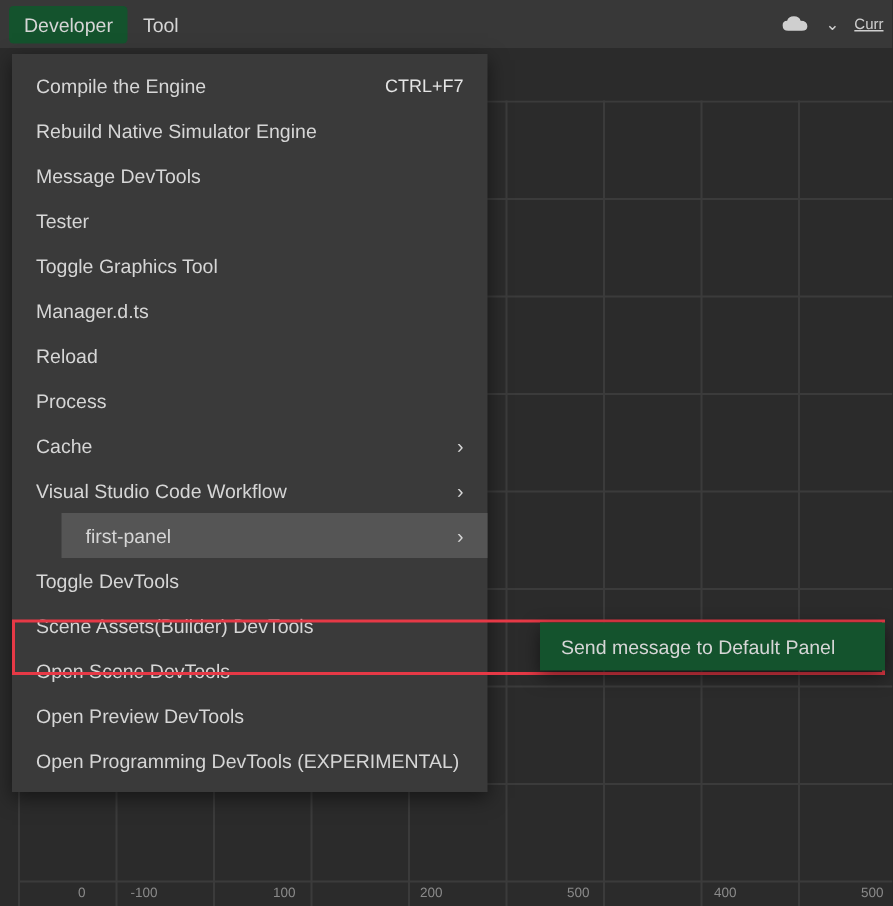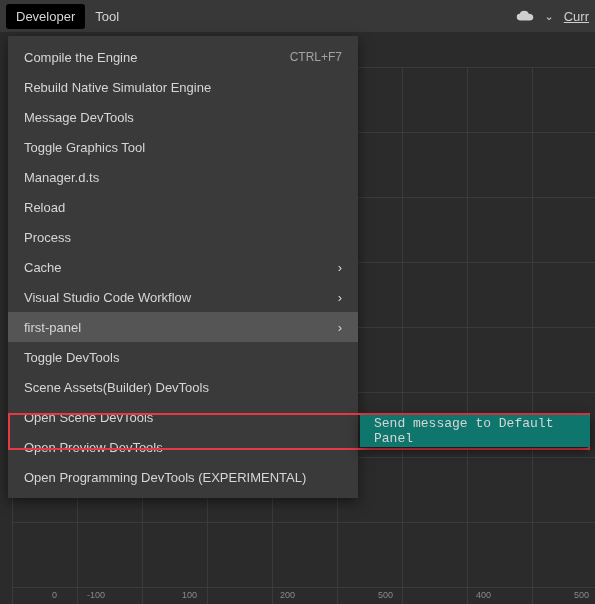--- a/index.html
+++ b/index.html
@@ -19,31 +19,31 @@
       align-items: center;
       padding: 3px 6px;
       gap: 0;
     }
     .menubar-item {
       padding: 5px 10px;
       border-radius: 3px;
       color: #d6d6d6;
       cursor: default;
     }
-    .menubar-item.active { background: #000000; }
+    .menubar-item.active { background: #14532d; }
     .menubar-right {
       margin-left: auto;
       display: flex;
       align-items: center;
       gap: 10px;
       color: #cfcfcf;
     }
     .cloud-icon { width: 20px; height: 12px; }
     .chevron-down { font-size: 11px; color: #cfcfcf; }
-    .right-label { font-size: 13px; text-decoration: underline; }
+    .right-label { font-size: 10px; text-decoration: underline; }
 
     .canvas-bg {
       position: absolute; top: 32px; left: 0; right: 0; bottom: 0;
       background: #2b2b2b;
     }
     .grid-area {
       position: absolute; top: 35px; left: 12px; right: 0; bottom: 0;
       background-image:
         linear-gradient(to right, #3b3b3b 1px, transparent 1px),
         linear-gradient(to bottom, #3b3b3b 1px, transparent 1px);
@@ -51,57 +51,56 @@
     }
     .ruler-h {
       position: absolute; left: 12px; right: 0; bottom: 4px; height: 12px;
       font-size: 9px; color: #8a8a8a;
     }
     .ruler-h span { position: absolute; bottom: 0; }
 
     .dropdown {
       position: absolute;
       top: 36px; left: 8px;
-      width: 350px;
+      width: 317px;
       background: #3a3a3a;
       box-shadow: 0 4px 12px rgba(0,0,0,0.5);
       padding: 6px 0;
     }
     .dropdown-item {
       display: flex;
       align-items: center;
       height: 30px;
       padding: 0 16px;
       color: #d6d6d6;
       cursor: default;
       position: relative;
     }
     .dropdown-item .label { flex: 1; white-space: nowrap; overflow: hidden; text-overflow: ellipsis; }
-    .dropdown-item .shortcut { color: #a3a3a3; font-size: 12px; }
+    .dropdown-item .shortcut { color: #e5e5e5; font-size: 12px; }
     .dropdown-item .submenu-arrow { color: #d6d6d6; font-size: 13px; margin-left: 8px; }
-    .dropdown-item.hover { background: #555555; }
+    .dropdown-item.hover { background: #555555; margin-left: 33px; }
 
     .highlight-box {
       position: absolute;
       top: 413px; left: 8px;
       width: 582px; height: 37px;
       border: 2px solid #e63946;
       pointer-events: none;
     }
 
     .submenu {
       position: absolute;
       top: 415px; left: 360px;
       width: 230px; height: 32px;
-      background: #0f766e;
+      background: #14532d;
       display: flex; align-items: center;
       padding: 0 14px;
       color: #d6d6d6;
       box-shadow: 0 4px 12px rgba(0,0,0,0.5);
-      font-family: Liberation Mono, monospace;
     }
   </style>
 </head>
 <body>
 
 <div class="menubar">
   <div class="menubar-item active">Developer</div>
   <div class="menubar-item">Tool</div>
   <div class="menubar-right">
     <svg class="cloud-icon" viewBox="0 0 24 16">
@@ -128,20 +127,23 @@
 <div class="dropdown" id="dropdown">
     <div class="dropdown-item">
       <span class="label">Compile the Engine</span>
       <span class="shortcut">CTRL+F7</span>
     </div>
     <div class="dropdown-item">
       <span class="label">Rebuild Native Simulator Engine</span>
     </div>
     <div class="dropdown-item">
       <span class="label">Message DevTools</span>
+    </div>
+    <div class="dropdown-item">
+      <span class="label">Tester</span>
     </div>
     <div class="dropdown-item">
       <span class="label">Toggle Graphics Tool</span>
     </div>
     <div class="dropdown-item">
       <span class="label">Manager.d.ts</span>
     </div>
     <div class="dropdown-item">
       <span class="label">Reload</span>
     </div>

